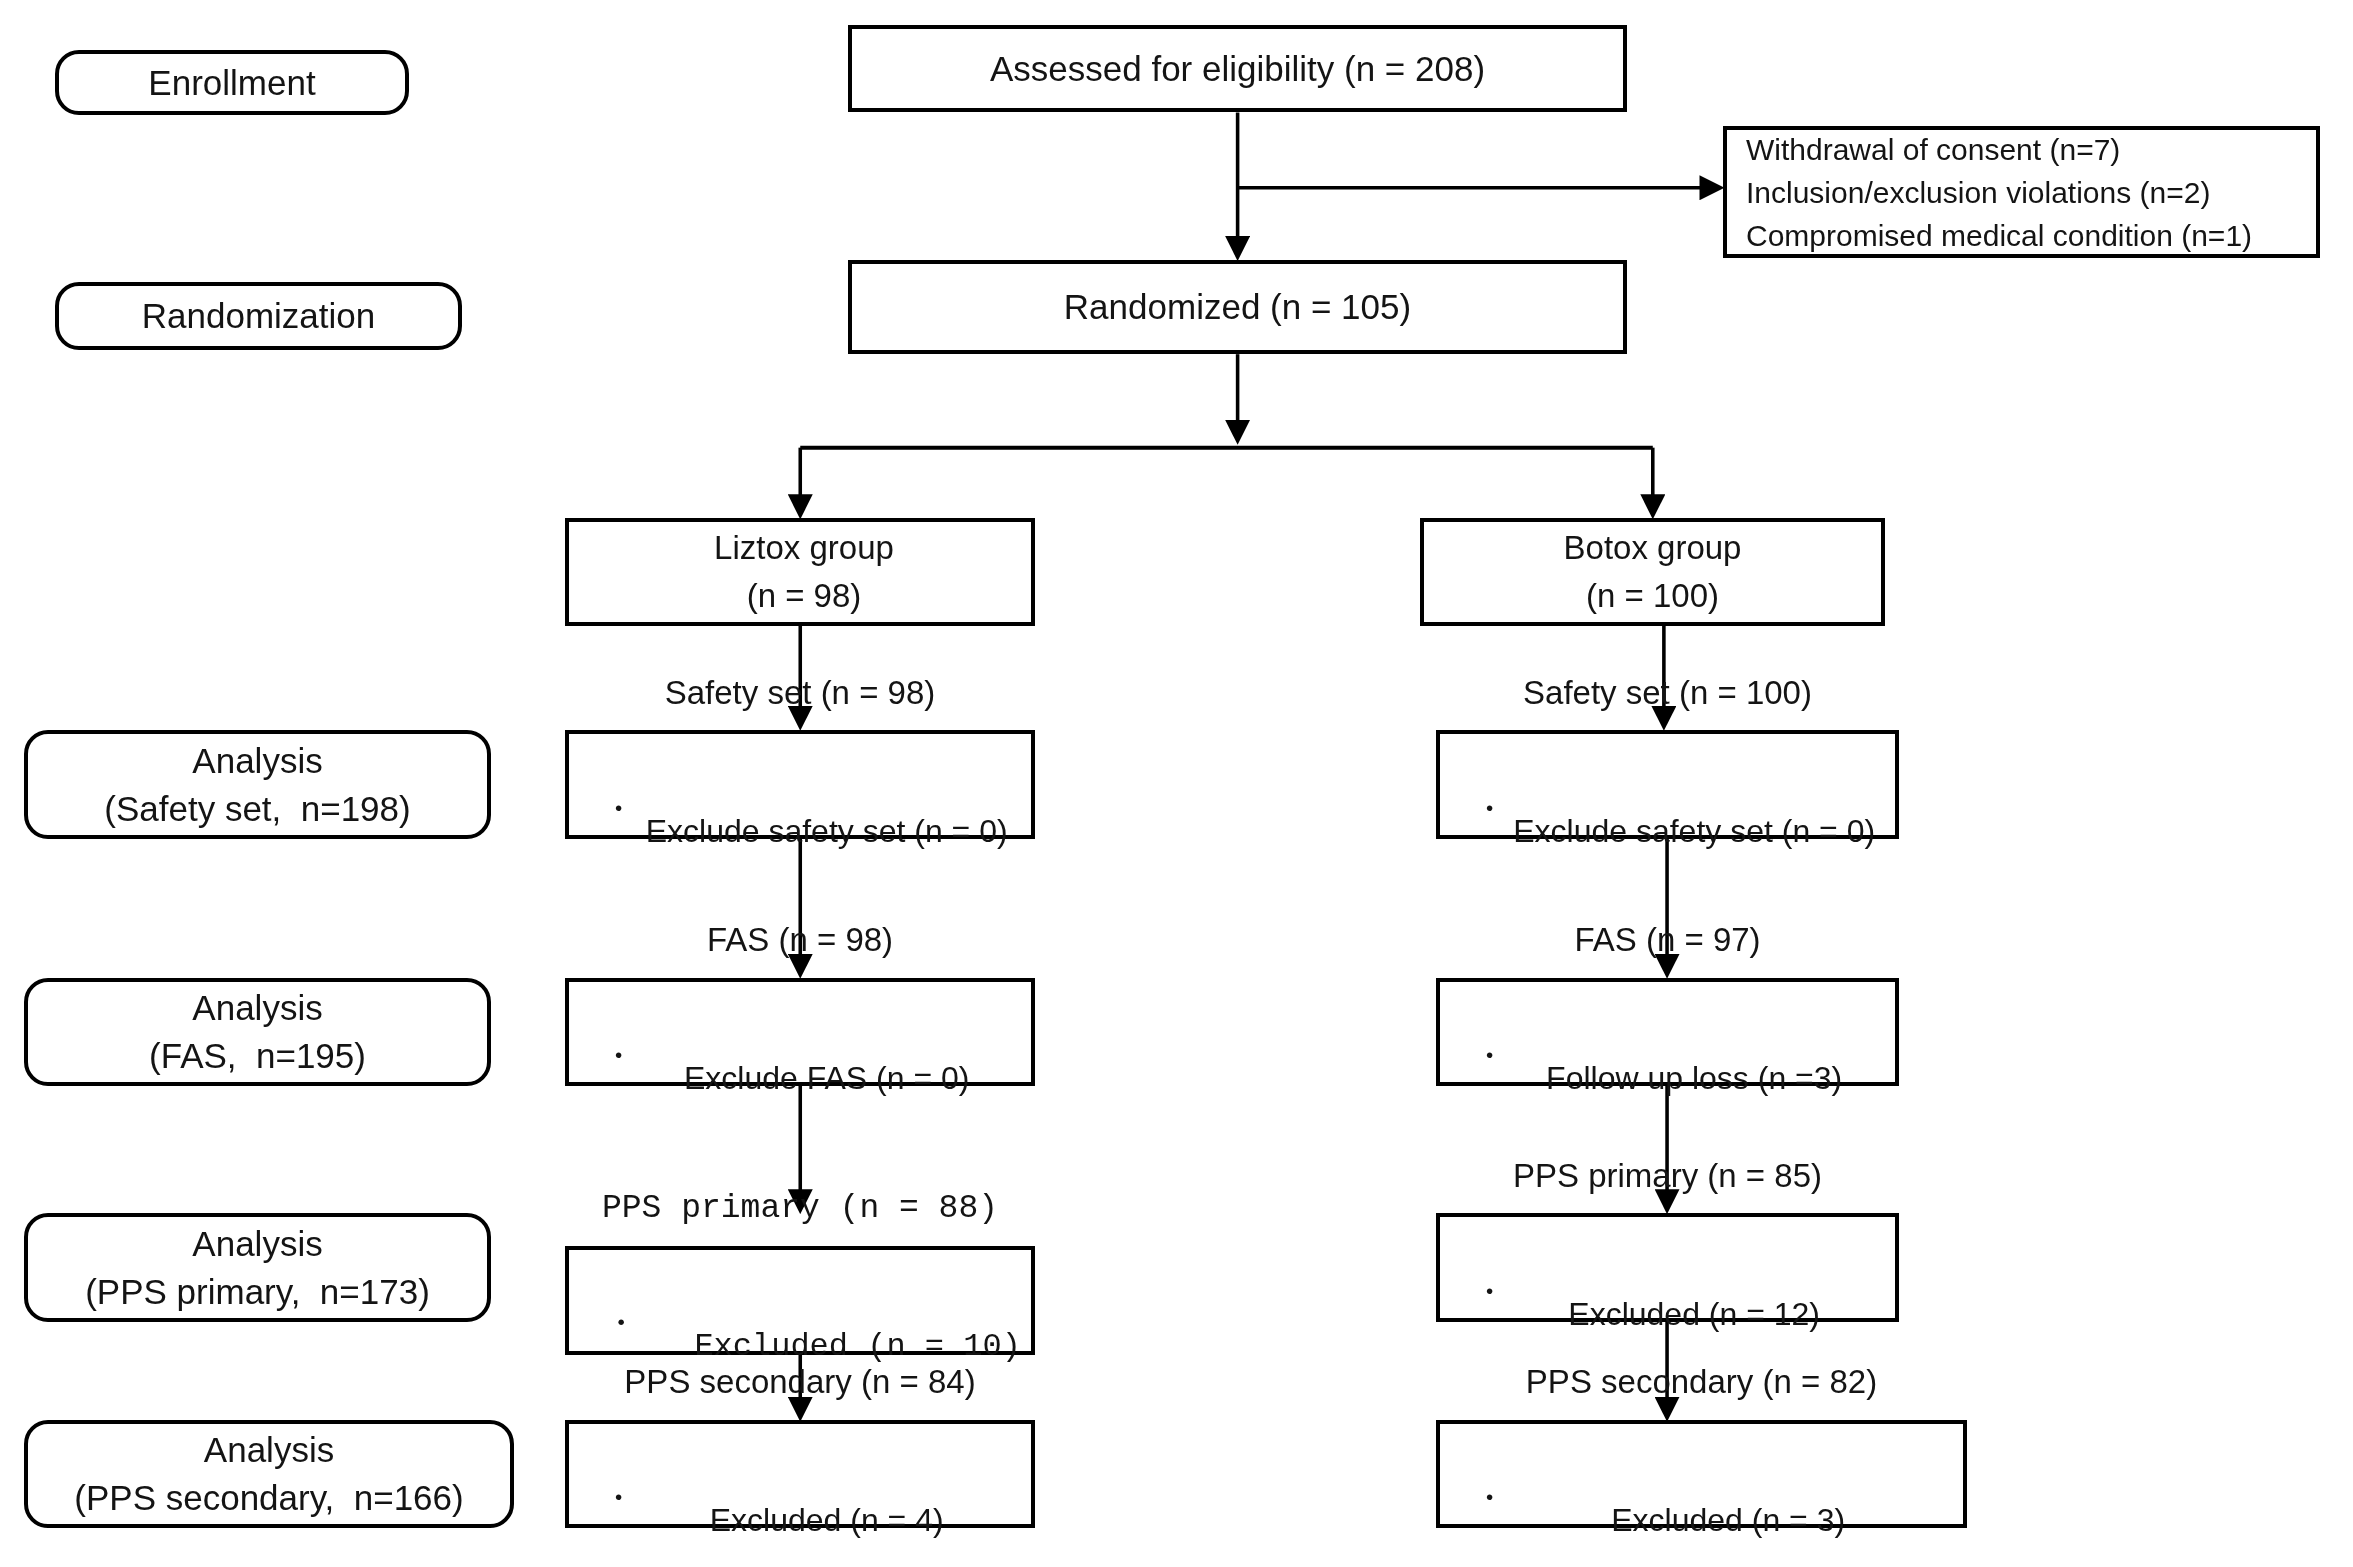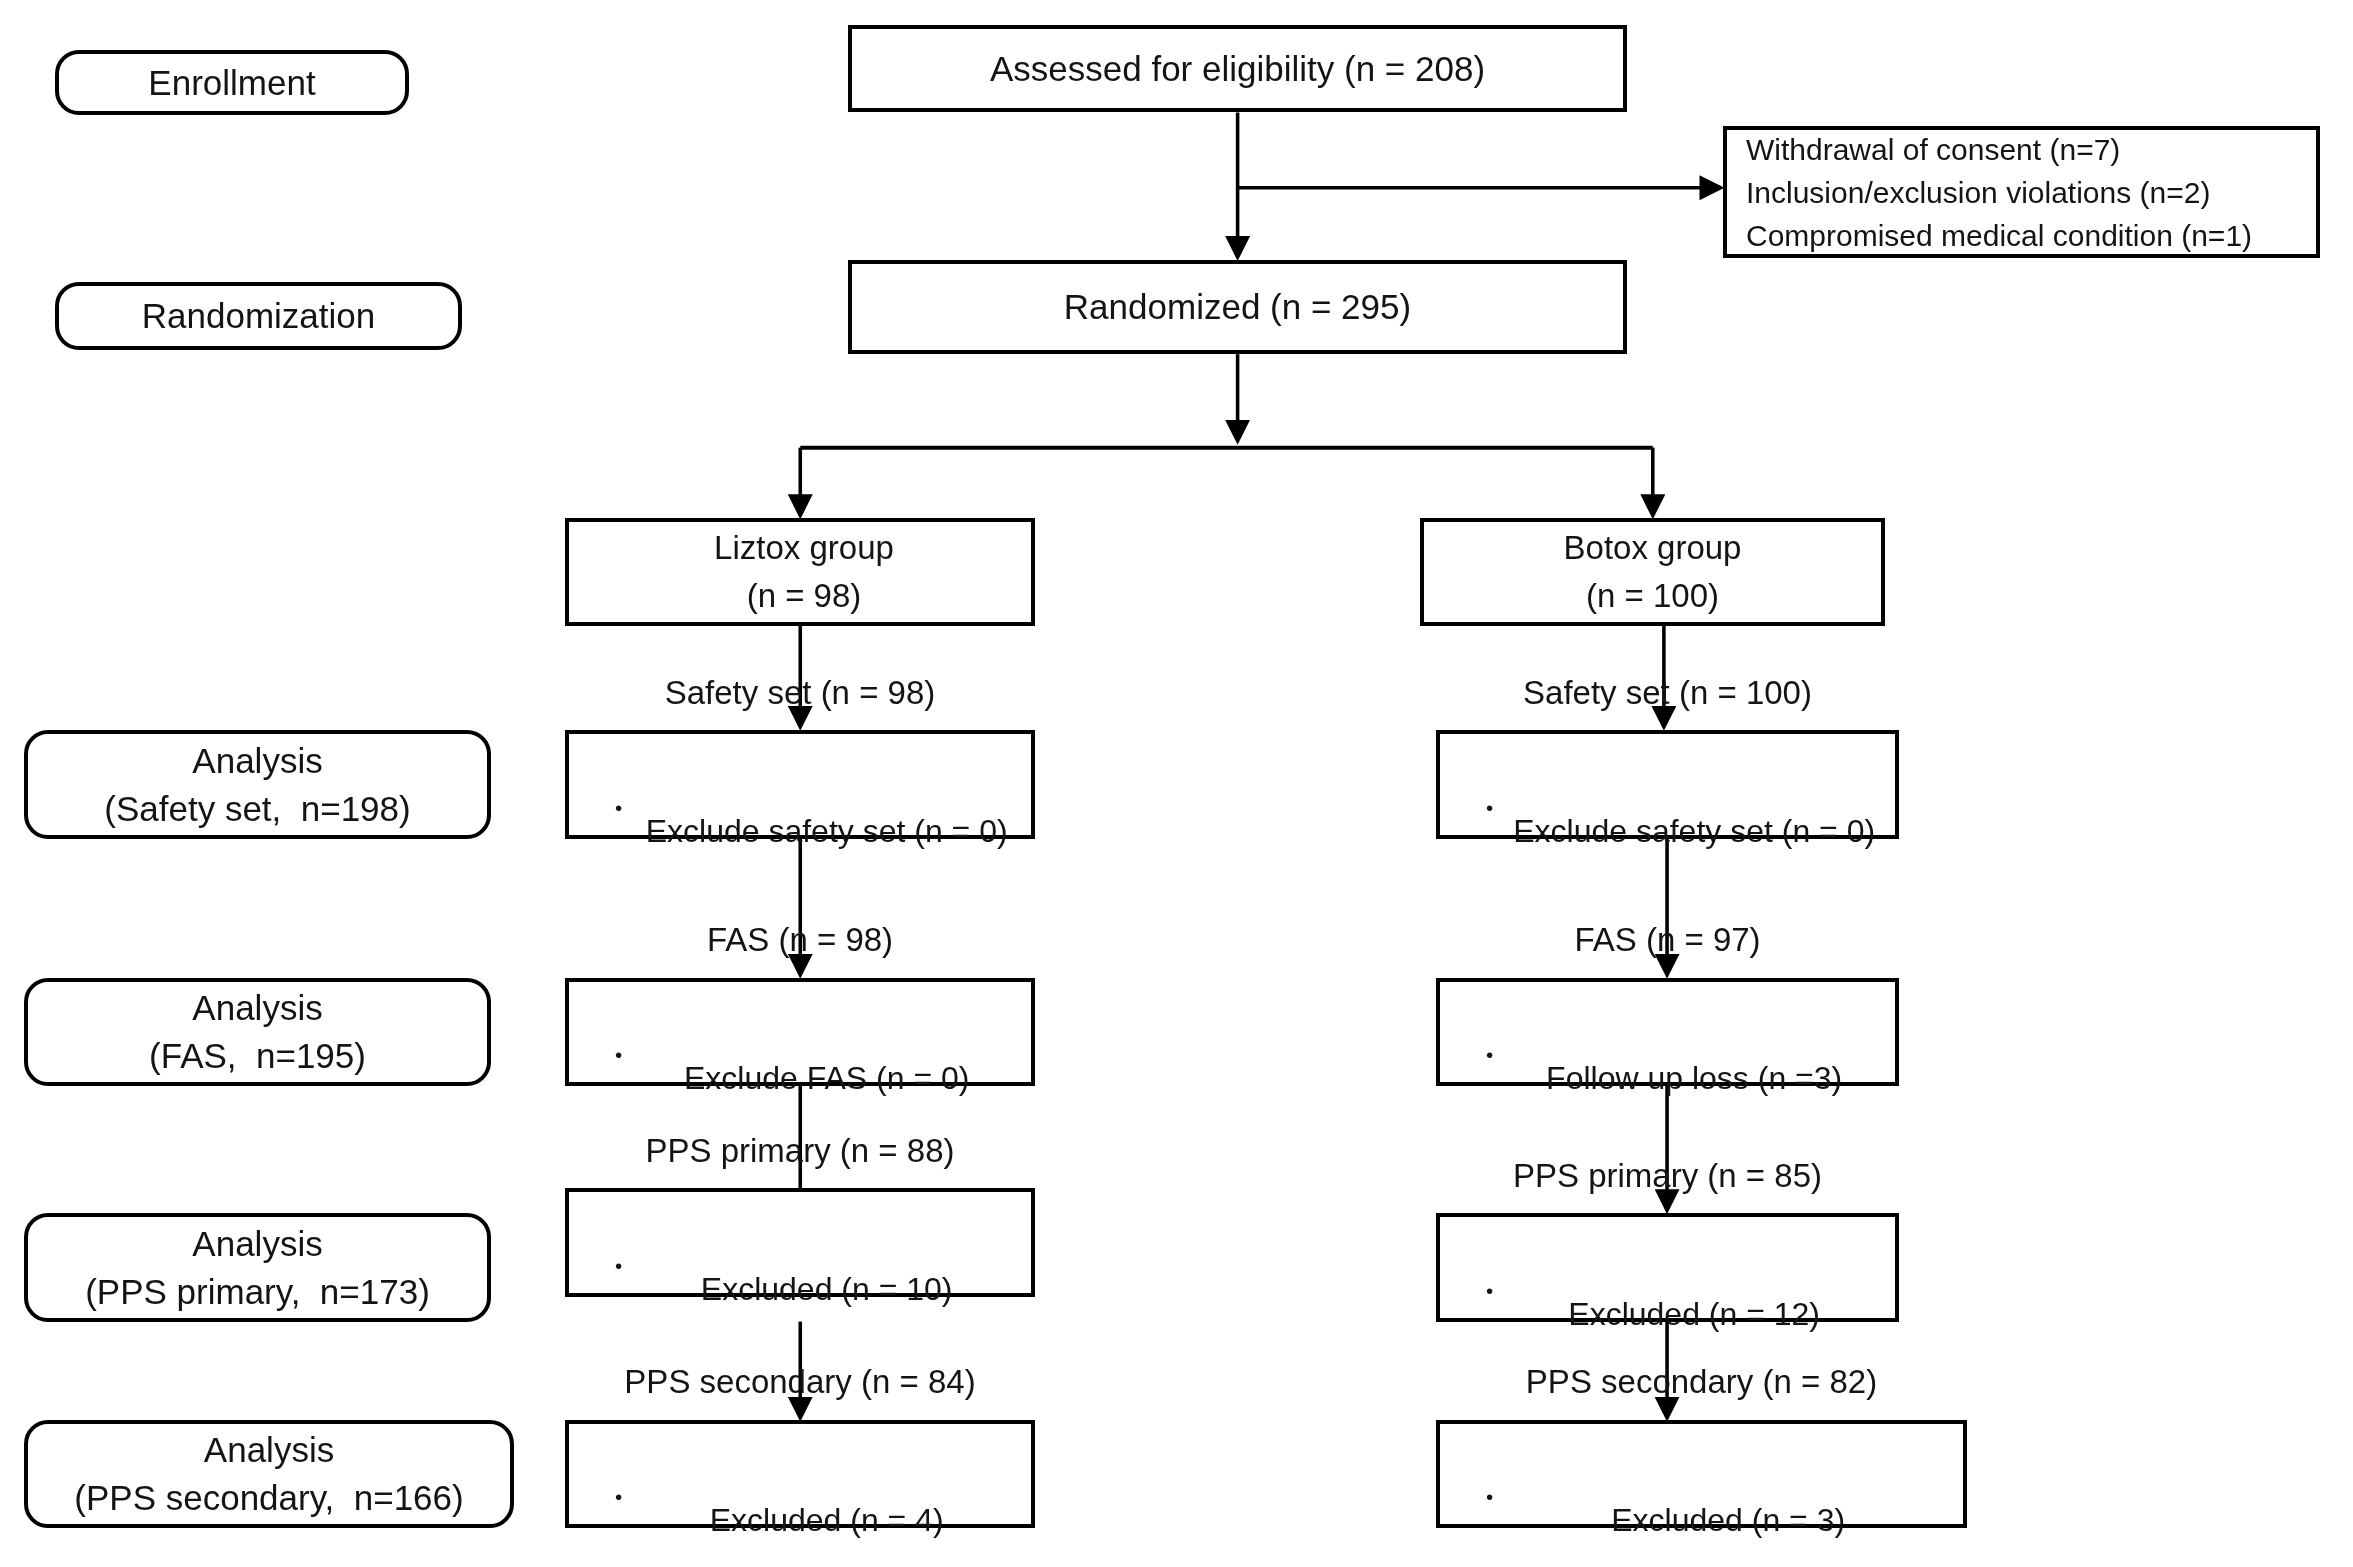--- a/index.html
+++ b/index.html
@@ -116,21 +116,21 @@
     <span class="txt">Assessed for eligibility (n = 208)</span>
   </div>
 
   <div class="box exclusion" style="left:1723px;top:126px;width:597px;height:132px;">
     <span class="txt">Withdrawal of consent (n=7)</span>
     <span class="txt">Inclusion/exclusion violations (n=2)</span>
     <span class="txt">Compromised medical condition (n=1)</span>
   </div>
 
   <div class="box single" style="left:848px;top:260px;width:779px;height:94px;">
-    <span class="txt">Randomized (n = 295)</span>
+    <span class="txt">Randomized (n = 105)</span>
   </div>
 
   <div class="box" style="left:565px;top:518px;width:470px;height:108px;padding-left:8px;">
     <span class="txt">Liztox group</span>
     <span class="txt">(n = 98)</span>
   </div>
 
   <div class="box" style="left:1420px;top:518px;width:465px;height:108px;">
     <span class="txt">Botox group</span>
     <span class="txt">(n = 100)</span>
@@ -161,21 +161,21 @@
   </div>
 
   <div class="box" style="left:1436px;top:978px;width:463px;height:108px;">
     <div class="title-row txt">FAS (n = 97)</div>
     <div class="detail-row">
       <span class="bullet">•</span>
       <span class="txt">Follow up loss (n =3)</span>
     </div>
   </div>
 
-  <div class="box" style="left:565px;top:1188px;width:470px;height:109px;">
+  <div class="box" style="left:565px;top:1246px;width:470px;height:109px;font-family:Liberation Mono, monospace;">
     <div class="title-row txt">PPS primary (n = 88)</div>
     <div class="detail-row">
       <span class="bullet">•</span>
       <span class="txt">Excluded (n = 10)</span>
     </div>
   </div>
 
   <div class="box" style="left:1436px;top:1213px;width:463px;height:109px;">
     <div class="title-row txt">PPS primary (n = 85)</div>
     <div class="detail-row">

